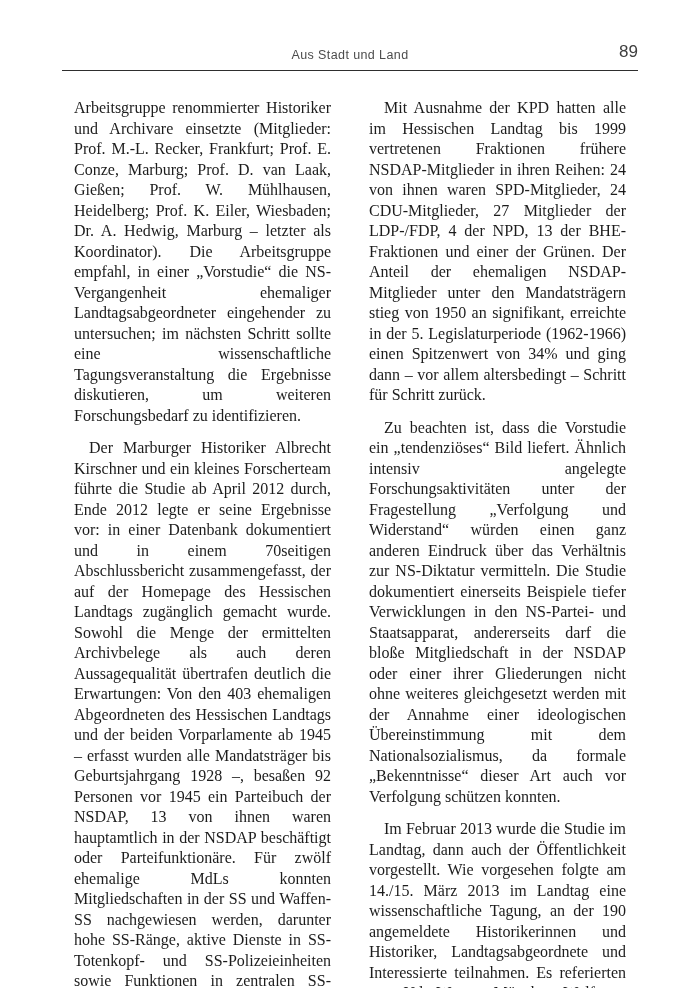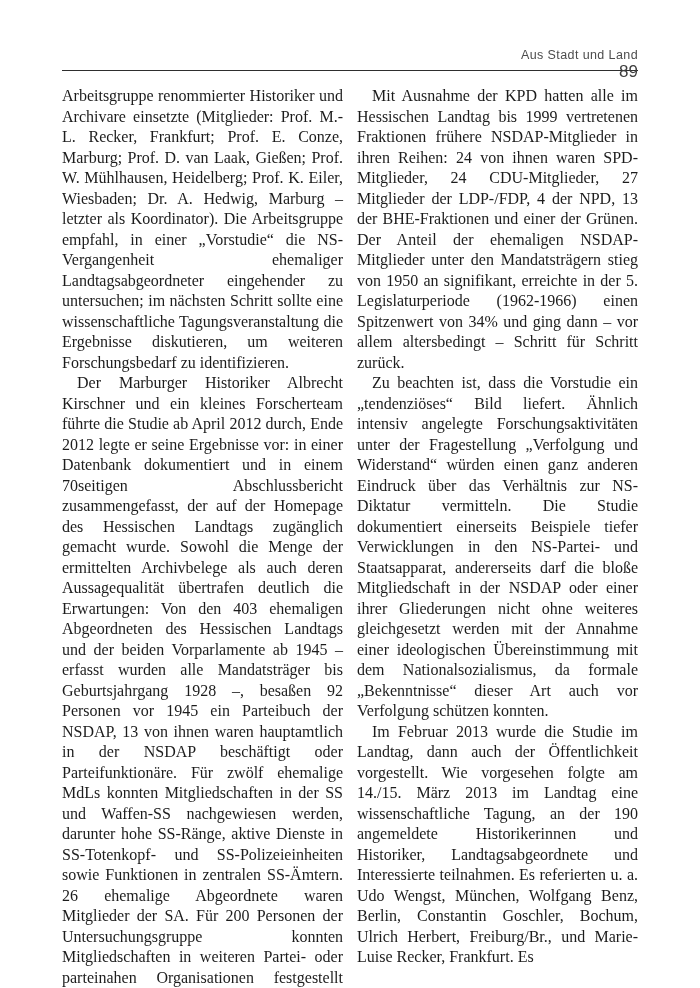--- a/index.html
+++ b/index.html
@@ -23,36 +23,35 @@
   }
   .running-header {
     position: relative;
     height: 17px;
   }
   .section-title {
     position: absolute;
     left: 0;
     right: 0;
     top: 2px;
-    text-align: right;
+    text-align: center;
     font-family: "Liberation Sans", sans-serif;
     font-weight: normal;
     font-size: 12.5px;
     letter-spacing: 0.4px;
     color: #4c4c4c;
   }
   .page-number {
     position: absolute;
     right: 0;
     top: -4px;
     font-family: "Liberation Sans", sans-serif;
     font-weight: normal;
     font-size: 17px;
     color: #3e3e3e;
-    margin-top: 20px;
   }
   .header-rule {
     margin-top: 7px;
     border: none;
     border-top: 1.3px solid #2e2e2e;
     height: 0;
   }
   .columns {
     display: flex;
     gap: 14px;
@@ -62,21 +61,21 @@
     width: 281px;
     font-size: 16px;
     line-height: 20.5px;
     text-align: justify;
     color: #1c1c1c;
     hyphens: auto;
     -webkit-hyphens: auto;
     word-break: normal;
   }
   .para {
-    margin: 0;
+    margin: 12px;
     padding: 0;
   }
   .para.indent {
     text-indent: 15px;
   }
 </style>
 </head>
 <body>
 
 <div class="page">

